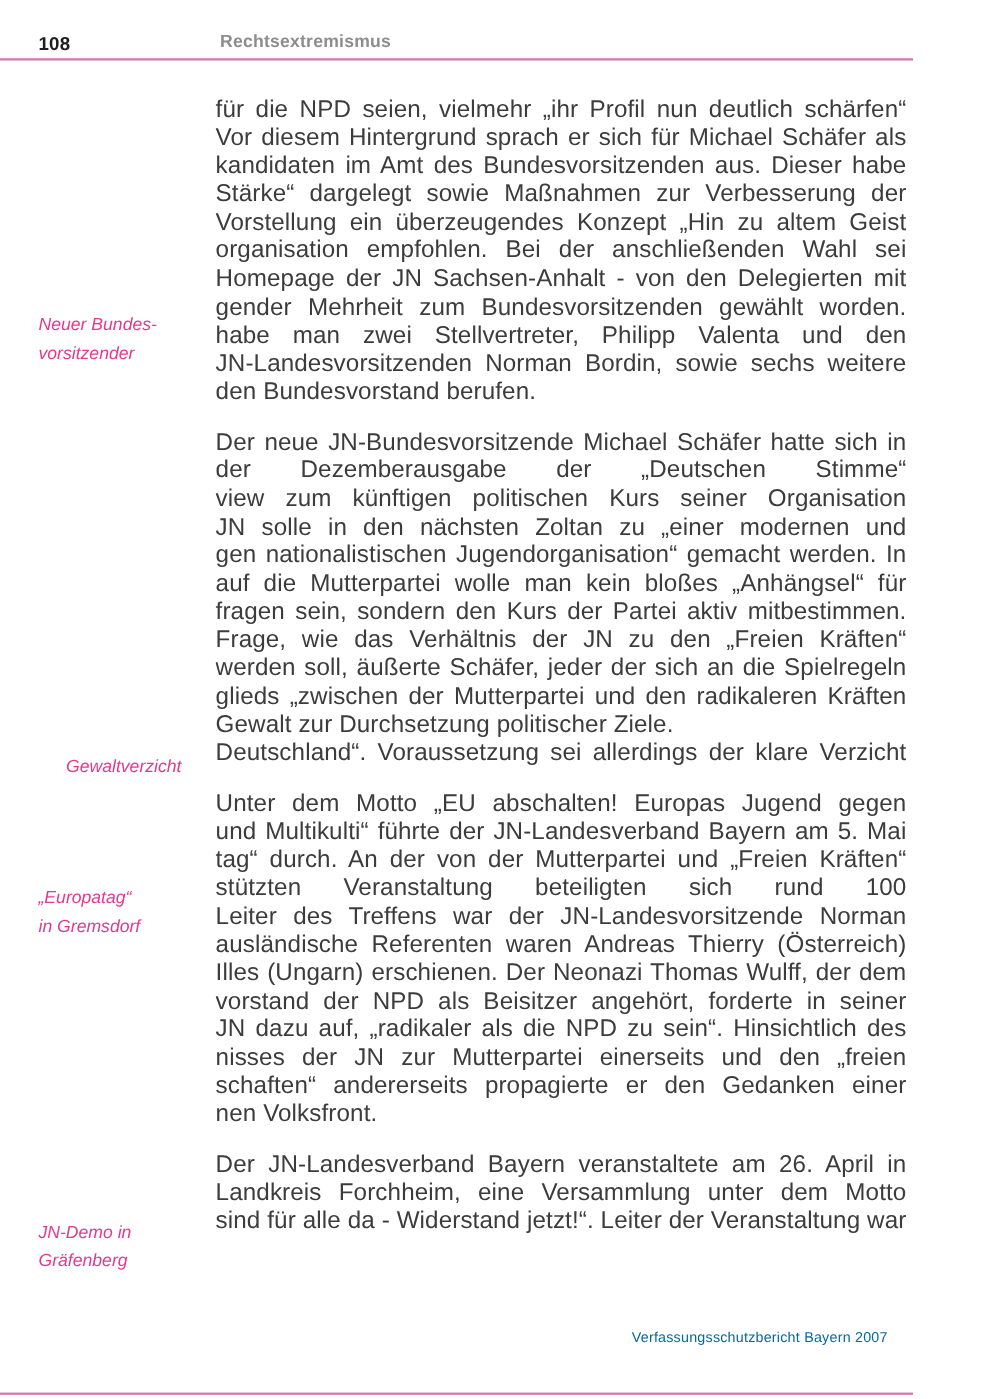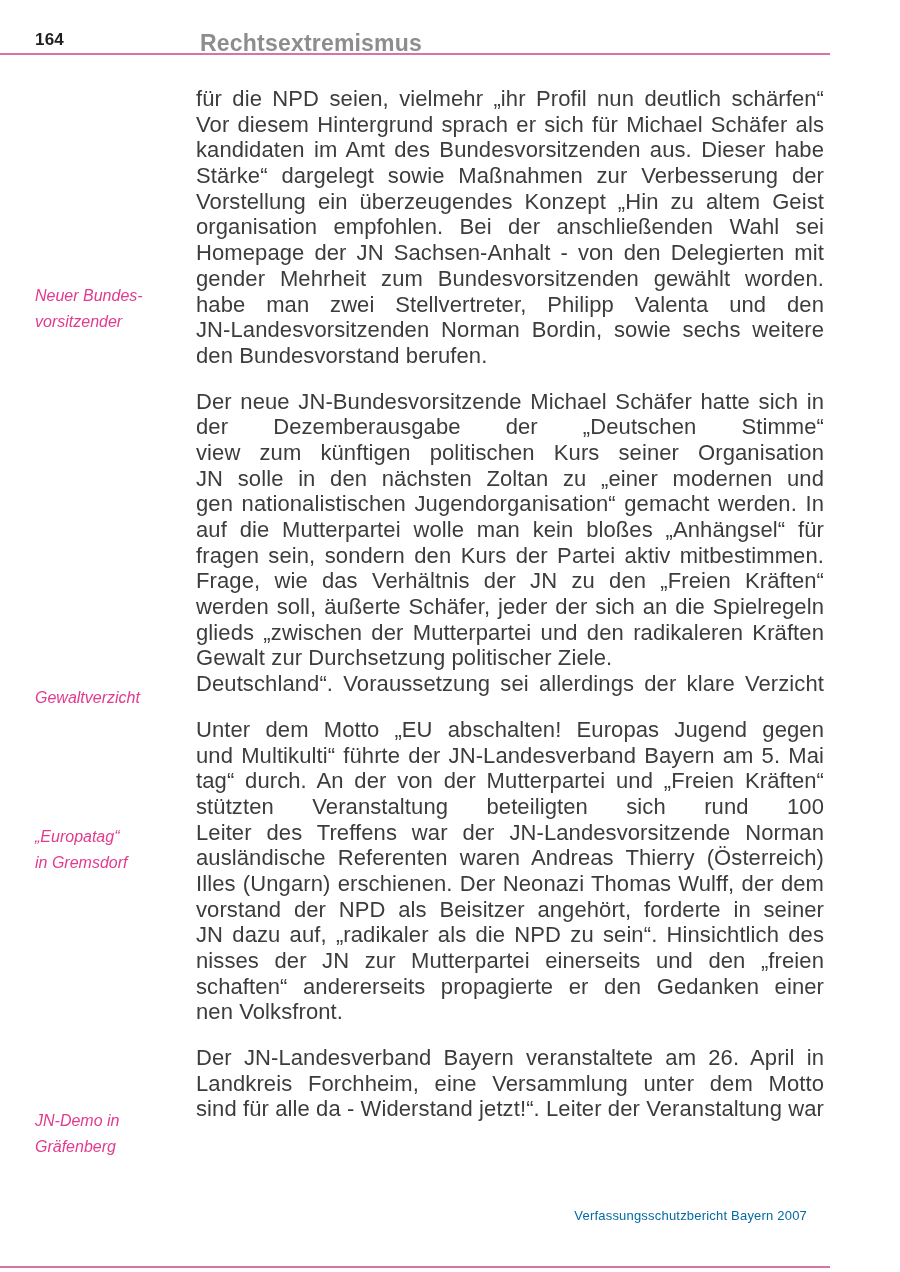--- a/index.html
+++ b/index.html
@@ -14,21 +14,21 @@
     -webkit-font-smoothing:antialiased;
   }
   .page{position:absolute;inset:0;width:900px;height:1272px;background:#fff;overflow:hidden;}
 
   .pagenum{
     position:absolute;left:35px;top:30px;
     font-size:17px;font-weight:bold;color:#1f1f1f;letter-spacing:.2px;
   }
   .sectitle{
     position:absolute;left:200px;top:30px;
-    font-size:23px;font-weight:bold;color:#8d8d8d;letter-spacing:.2px;
+    font-size:16px;font-weight:bold;color:#8d8d8d;letter-spacing:.2px;
   }
   .rule{position:absolute;left:0;width:830px;height:2px;background:var(--accent);}
   .rule.top{top:53px;}
   .rule.bottom{top:1266px;}
 
   .body-col{
     position:absolute;left:196px;top:86px;width:628px;
     color:var(--body);font-size:22px;line-height:25.7px;letter-spacing:.1px;
   }
   .para{margin:0 0 20px 0;padding:0;}
@@ -49,21 +49,21 @@
   .footer{
     position:absolute;top:1208px;right:93px;
     font-size:13px;color:#0369a1;letter-spacing:.2px;
   }
 </style>
 </head>
 <body>
 
 <div class="page">
 
-  <span class="pagenum">164</span>
+  <span class="pagenum">108</span>
 
   <span class="sectitle">Rechtsextremismus</span>
 
   <div class="rule top"></div>
 
   <main class="body-col">
       <div class="para">
         <div class="line">für die NPD seien, vielmehr „ihr Profil nun deutlich schärfen“ müssten.</div>
         <div class="line">Vor diesem Hintergrund sprach er sich für Michael Schäfer als Wunsch-</div>
         <div class="line">kandidaten im Amt des Bundesvorsitzenden aus. Dieser habe in seiner</div>
@@ -109,24 +109,24 @@
         <div class="line">Landkreis Forchheim, eine Versammlung unter dem Motto „Denkmäler</div>
         <div class="line last">sind für alle da - Widerstand jetzt!“. Leiter der Veranstaltung war der</div>
       </div>
     </main>
 
   <aside class="margin-notes">
       <div class="margin-note" style="top: 279px;">
         <div>Neuer Bundes-</div>
         <div>vorsitzender</div>
       </div>
-      <div class="margin-note" style="top: 681px;">
+      <div class="margin-note" style="top: 681px; text-align: center;">
         <div>Gewaltverzicht</div>
       </div>
-      <div class="margin-note" style="top: 800px; margin-top: 20px;">
+      <div class="margin-note" style="top: 800px;">
         <div>„Europatag“</div>
         <div>in Gremsdorf</div>
       </div>
       <div class="margin-note" style="top: 1104px;">
         <div>JN-Demo in</div>
         <div>Gräfenberg</div>
       </div>
     </aside>
 
   <div class="footer">Verfassungsschutzbericht Bayern 2007</div>

